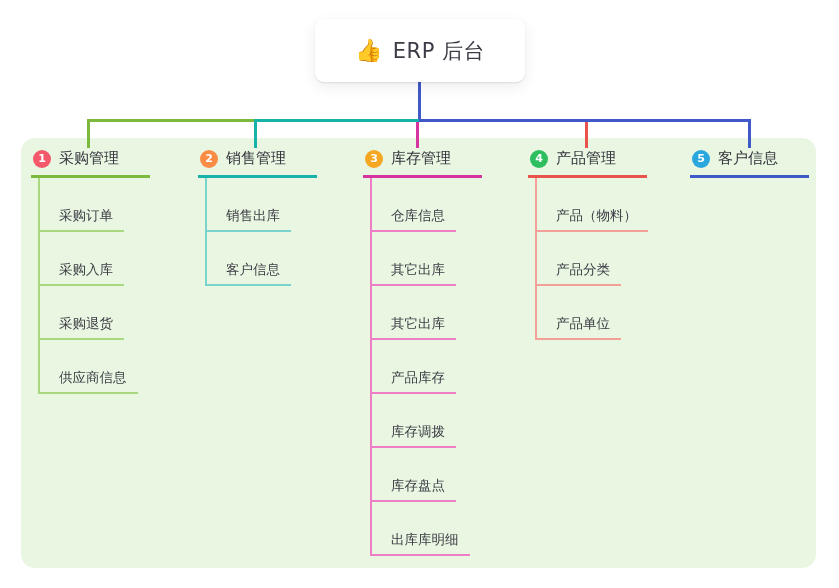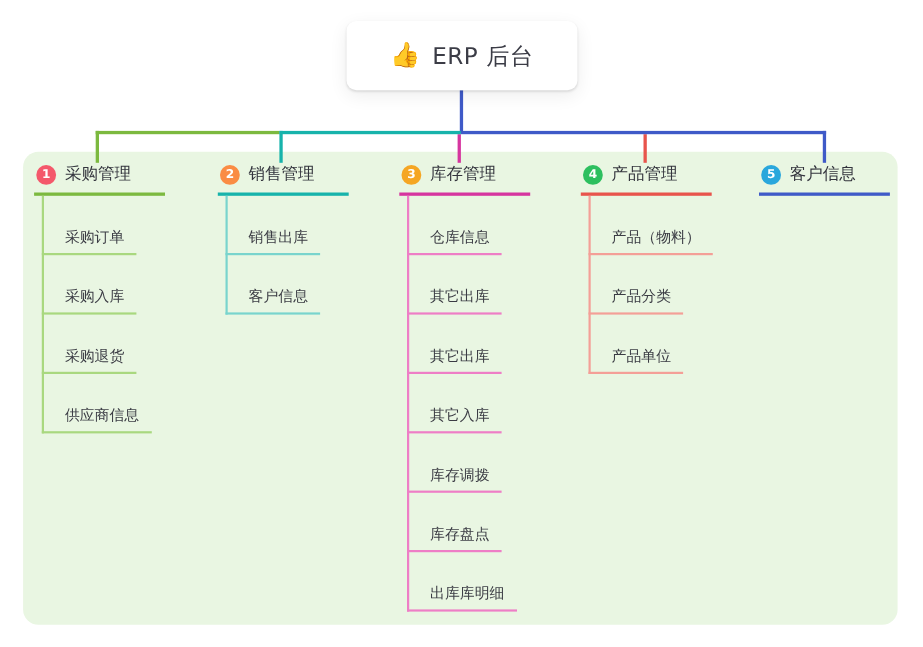--- a/index.html
+++ b/index.html
@@ -99,21 +99,21 @@
 
   <div class="branch b3" style="left:363px">
     <div class="bhead">
       <span class="badge">3</span>
       <span class="blabel">库存管理</span>
     </div>
     <div class="children">
       <div class="child">仓库信息</div>
       <div class="child">其它出库</div>
       <div class="child">其它出库</div>
-      <div class="child">其它入库</div>
+      <div class="child">产品库存</div>
       <div class="child">库存调拨</div>
       <div class="child">库存盘点</div>
       <div class="child">出库库明细</div>
     </div>
   </div>
 
   <div class="branch b4" style="left:528px">
     <div class="bhead">
       <span class="badge">4</span>
       <span class="blabel">产品管理</span>

